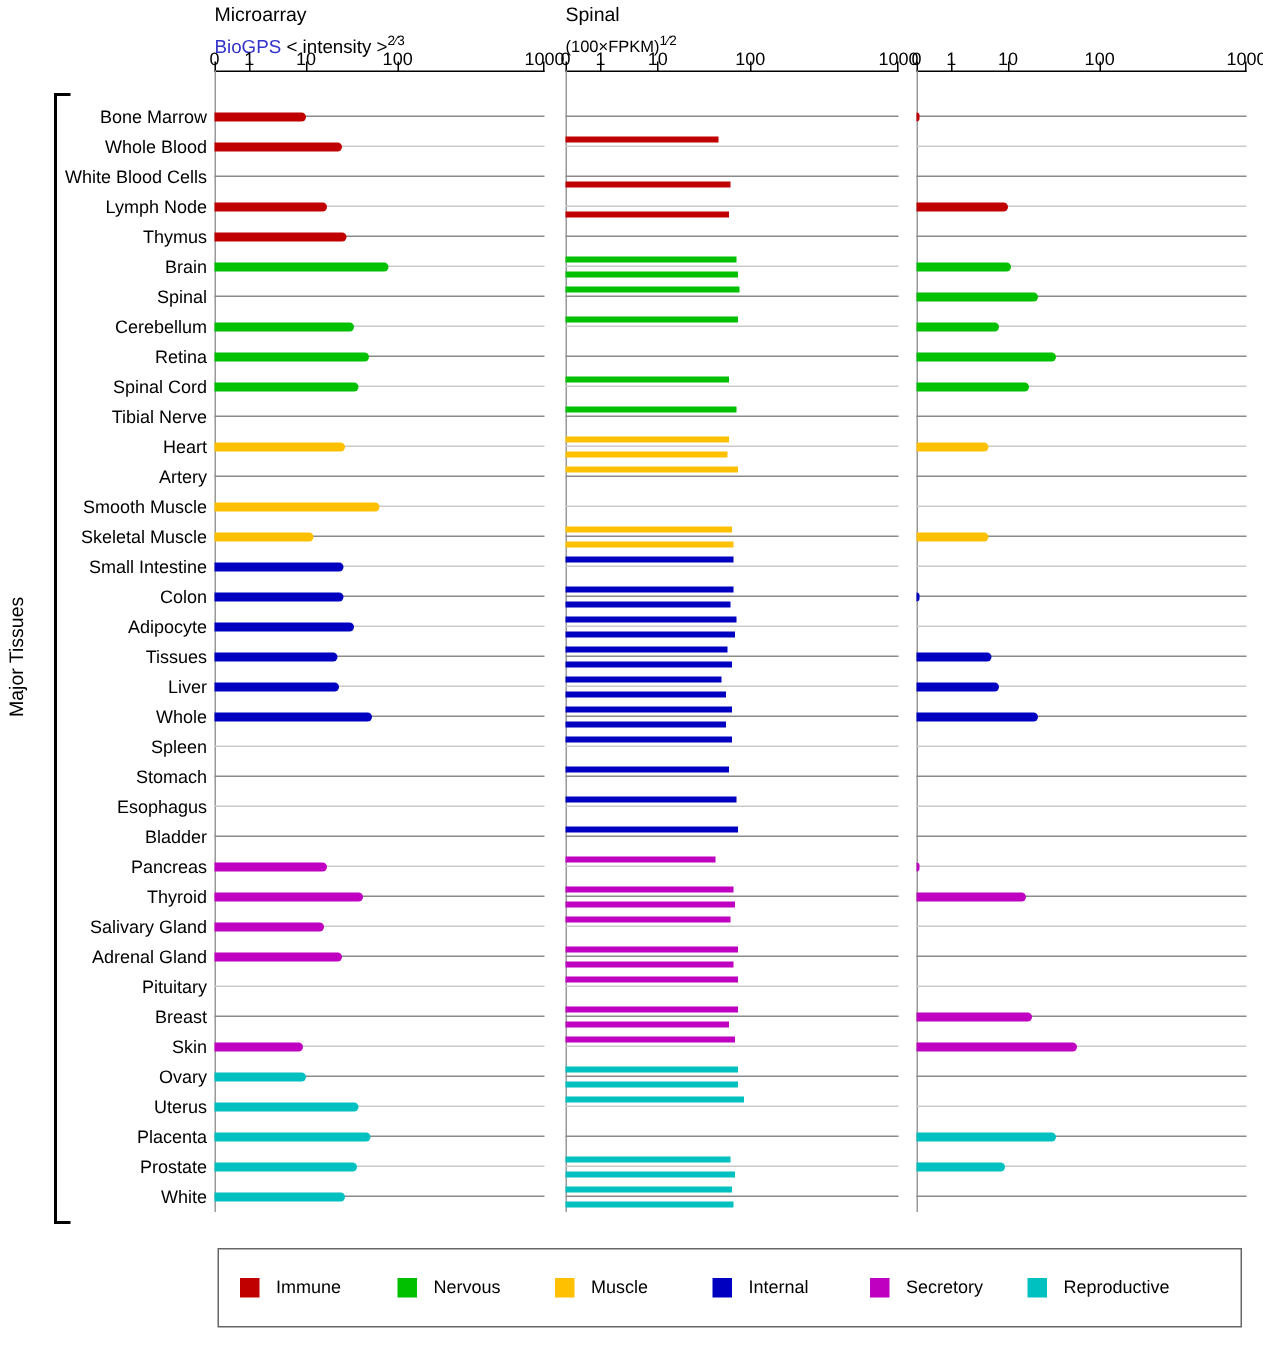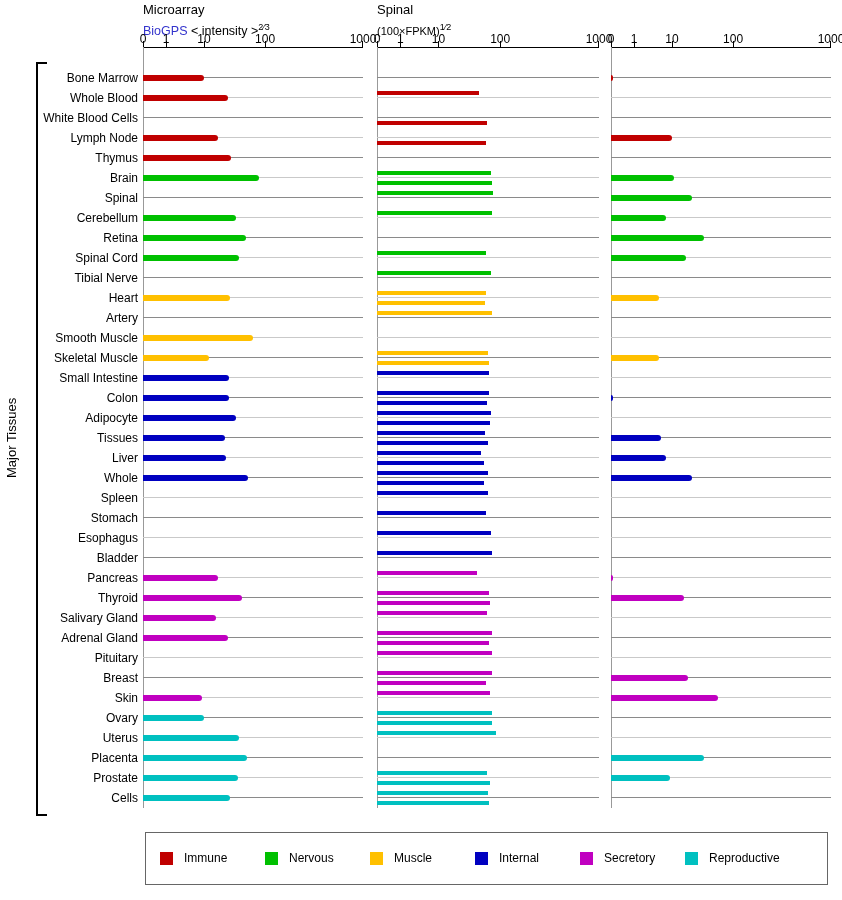--- a/index.html
+++ b/index.html
@@ -92,21 +92,21 @@
       <div class="tlabel">Thyroid</div>
       <div class="tlabel">Salivary Gland</div>
       <div class="tlabel">Adrenal Gland</div>
       <div class="tlabel">Pituitary</div>
       <div class="tlabel">Breast</div>
       <div class="tlabel">Skin</div>
       <div class="tlabel">Ovary</div>
       <div class="tlabel">Uterus</div>
       <div class="tlabel">Placenta</div>
       <div class="tlabel">Prostate</div>
-      <div class="tlabel">Cells</div>
+      <div class="tlabel">White</div>
     </div>
 
   <div class="panel" id="panel-ma" style="left:143px;width:220px">
       <span class="ticklabel" style="left: 0px;">0</span>
       <div class="tick" style="left: 0px;"></div>
       <span class="ticklabel" style="left: 23.1px;">1</span>
       <div class="tick" style="left: 23.1px;"></div>
       <span class="ticklabel" style="left: 60.94px;">10</span>
       <div class="tick" style="left: 60.94px;"></div>
       <span class="ticklabel" style="left: 122.1px;">100</span>

